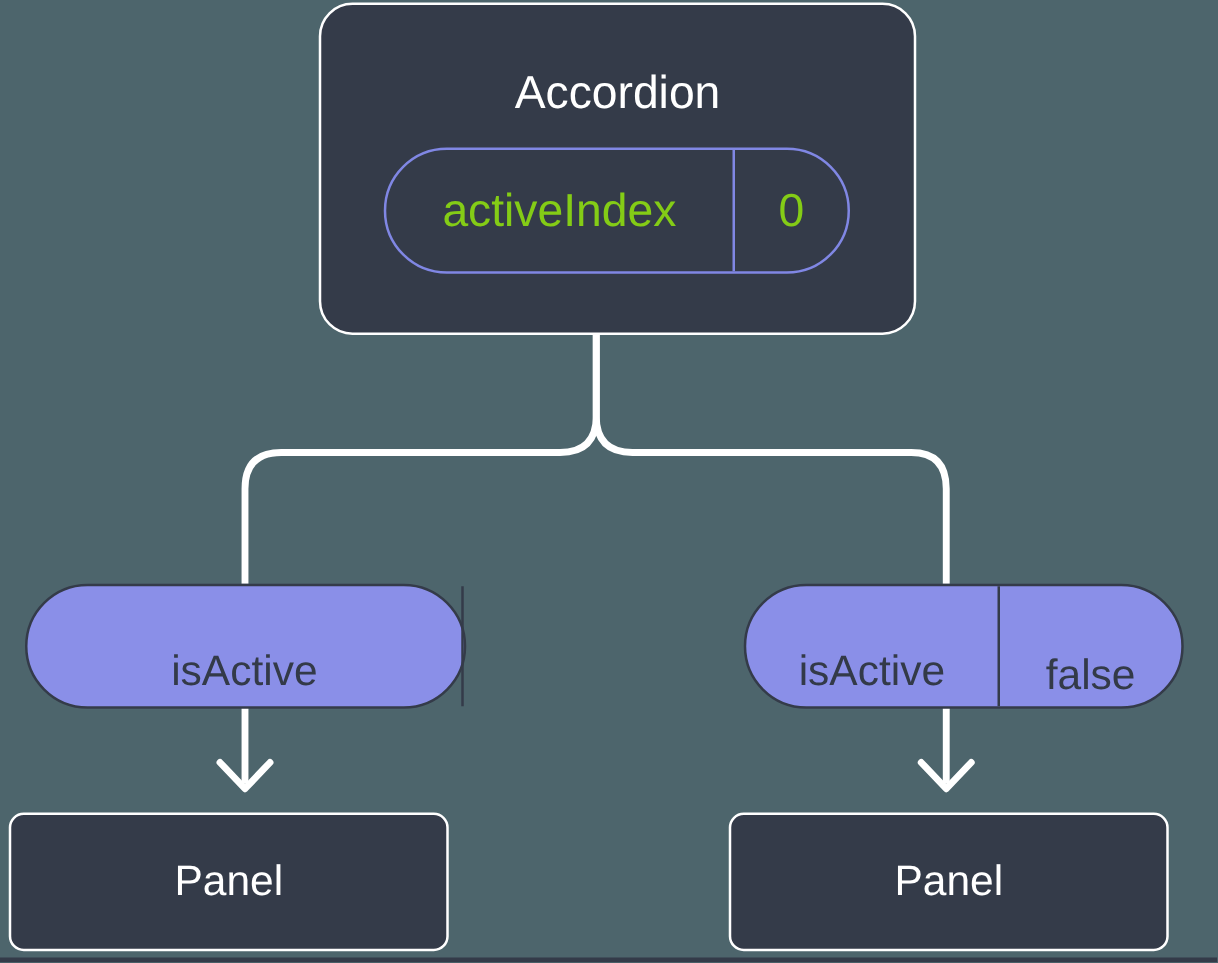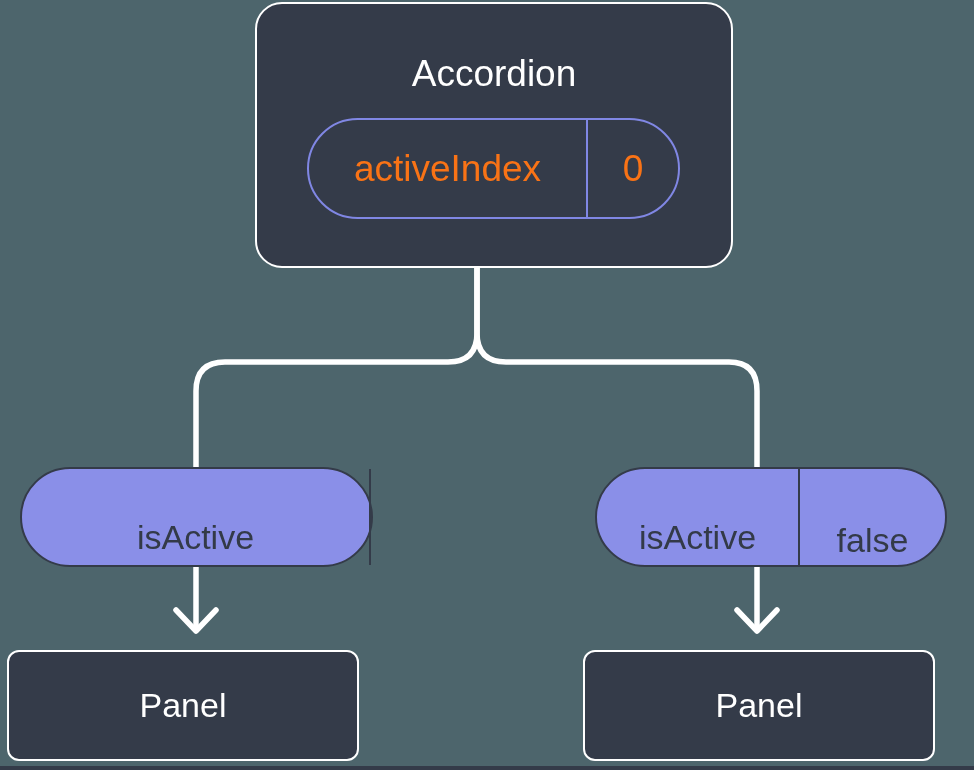--- a/index.html
+++ b/index.html
@@ -45,21 +45,21 @@
   }
   .state-pill {
     position: absolute;
     left: 50px; top: 114px;
     width: 373px; height: 101px;
     border: 2px solid #8087e4;
     border-radius: 52px;
     box-sizing: border-box;
     display: flex;
     align-items: stretch;
-    color: #f97316;
+    color: #84cc16;
     font-size: 37px;
   }
   .state-pill .cell {
     display: flex;
     align-items: center;
     justify-content: center;
   }
   .state-pill .cell.name { flex: 1; }
   .state-pill .cell.value { width: 90px; }
   .state-pill .divider {

